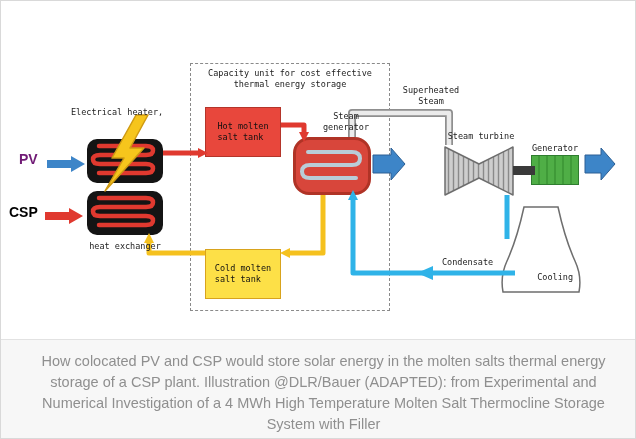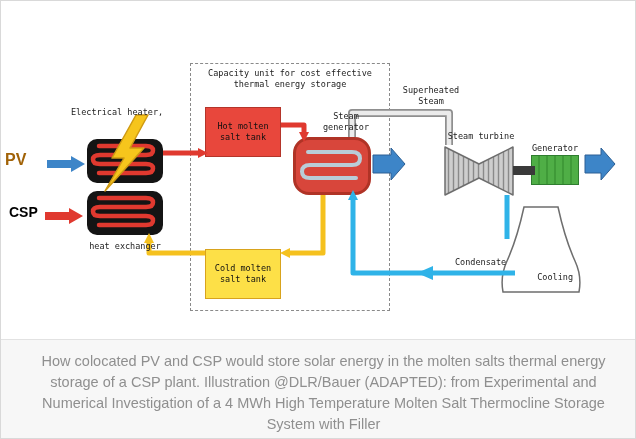--- a/index.html
+++ b/index.html
@@ -15,46 +15,46 @@
   #sec-charging   { left:66px;  top:62px; width:114px; height:248px; }
   #sec-storage    { left:189px; top:62px; width:200px; height:248px; }
   #sec-generation { left:395px; top:62px; width:219px; height:248px; }
 
   
   .comp { position:absolute; z-index:2; }
   .hx { width:76px; height:44px; background:#141414; border-radius:10px; }
   #hx1 { left:86px; top:138px; }
   #hx2 { left:86px; top:190px; }
   .tank { width:76px; height:50px; display:flex; align-items:center; justify-content:center;
-    text-align:center; font-family:"DejaVu Sans Mono", monospace; font-size:8.5px;
+    font-family:"DejaVu Sans Mono", monospace; font-size:8.5px;
     line-height:1.25; color:#111; white-space:pre-line; }
   #hot-tank  { left:204px; top:106px; background:#e8473c; border:1px solid #b4352a; }
   #cold-tank { left:204px; top:228px; background:#fde047; border:1px solid #d8a31d;margin-top:20px; }
   #steam-gen { left:292px; top:136px; width:78px; height:58px; background:#d8463b;
     border:3px solid #b03326; border-radius:16px; }
   #generator-box { left:530px; top:154px; width:48px; height:30px;
     background:repeating-linear-gradient(90deg,#4fae46 0 6px,#3f9a38 6px 8px);
     border:1px solid #2f7d2f; }
 
   
   .overlay { position:absolute; left:0; top:0; z-index:3; pointer-events:none; }
 
   
   .lbl { position:absolute; z-index:4; font-family:"DejaVu Sans Mono", monospace;
     font-size:8.5px; line-height:1.3; color:#222; white-space:pre-line; }
-  #pv-label  { left:4px; top:149px; font-family:"Liberation Sans",sans-serif; font-size:16px; font-weight:bold; color:#a16207; }
+  #pv-label  { left:18px; top:149px; font-family:"Liberation Sans",sans-serif; font-size:14px; font-weight:bold; color:#701a75; }
   #csp-label { left:8px;  top:202px; font-family:"Liberation Sans",sans-serif; font-size:14px; font-weight:bold; color:#000; }
   #electrical-heater-label { left:70px; top:106px; white-space:nowrap; }
   #heat-exchanger-label    { left:84px; top:240px; width:80px; text-align:center; }
   #steam-gen-label         { left:312px; top:110px; width:66px; text-align:center; }
   #superheated-label       { left:394px; top:84px;  width:72px; text-align:center; }
   #turbine-label           { left:442px; top:130px; width:76px; text-align:center; }
   #generator-label         { left:528px; top:142px; width:52px; text-align:center; }
   #cooling-label           { left:512px; top:271px; width:60px; text-align:right; }
-  #condensate-label        { left:454px; top:256px; white-space:nowrap; }
+  #condensate-label        { left:441px; top:256px; white-space:nowrap; }
 
   
   .caption-bar { position:relative; width:100%; height:101px; background:#f7f7f7;
     border-top:1px solid #e2e2e2; padding:11px 18px 0 29px; overflow:hidden; }
   .caption-text { text-align:center; font-size:14.5px; line-height:1.45; color:#8f8f8f; }
 </style>
 </head>
 <body>
 
 <div class="figure">

